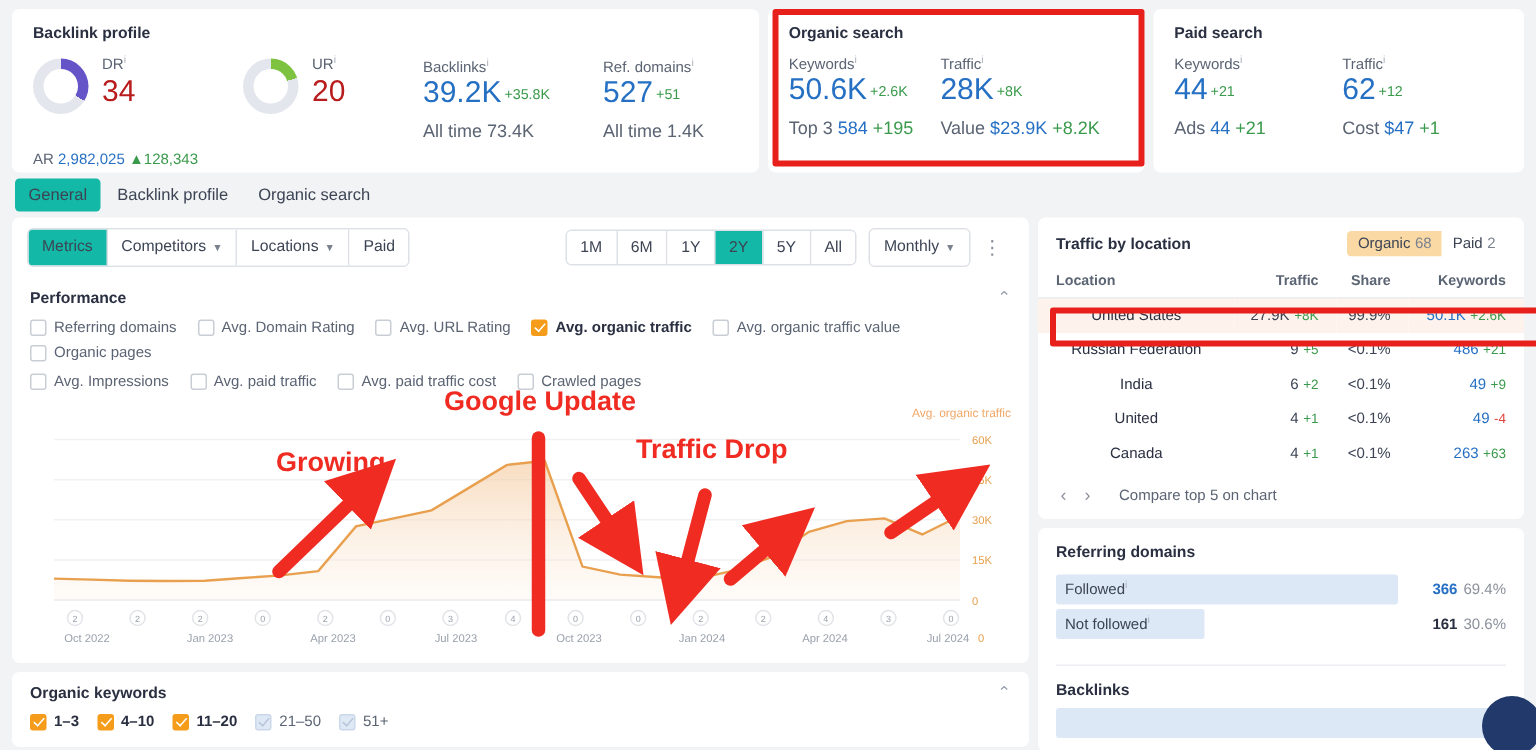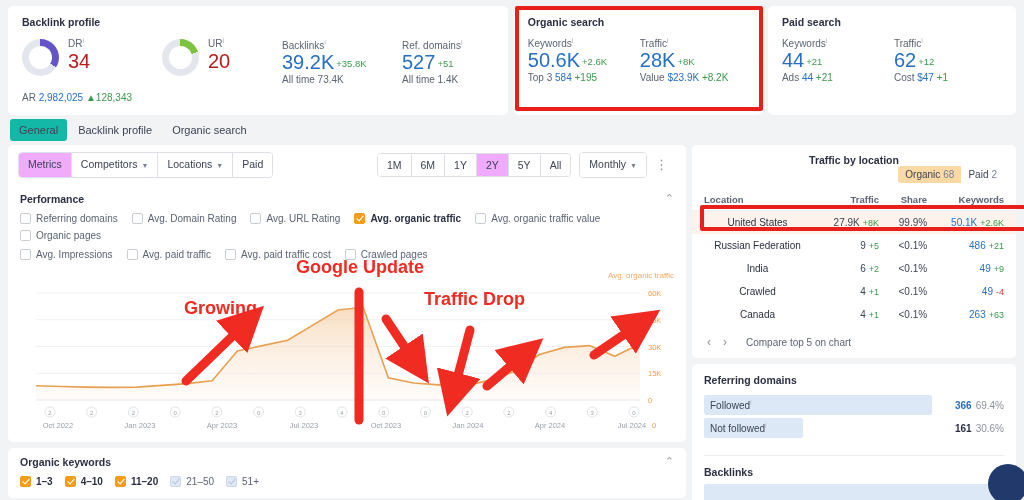--- a/index.html
+++ b/index.html
@@ -19,21 +19,21 @@
     position: relative;
   }
   .card-title { font-size: 10.5px; font-weight: bold; color: #2a3041; margin-bottom: 9px; }
   .metrics-row { display: flex; }
   .metric { padding-right: 18px; }
   .metric-label { font-size: 10px; color: #5b6473; white-space: nowrap; }
   .metric-label sup { font-size: 7px; color: #aab0ba; vertical-align: super; }
   .metric-value { font-size: 20px; color: #b91c1c; line-height: 1.15; margin-top: 1px; font-weight: normal; }
   .metric-value.blue { color: #2670c4; }
   .metric-delta { font-size: 9.5px; color: #3a9a4c; margin-left: 2px; vertical-align: 2px; }
-  .metric-sub { font-size: 10px; color: #5b6473; margin-top: 0; white-space: nowrap; }
+  .metric-sub { font-size: 12px; color: #5b6473; margin-top: 6px; white-space: nowrap; }
   .metric-sub .v { color: #2670c4; }
   .metric-sub .d { color: #3a9a4c; }
 
   .donut-wrap { display: flex; align-items: flex-start; gap: 9px; }
   .donut { width: 37px; height: 37px; border-radius: 50%; flex: none; margin-top: 2px; }
   .donut.dr { background: conic-gradient(#6454c8 0deg 122deg, #e3e6ec 122deg 360deg); }
   .donut.ur { background: conic-gradient(#7ec242 0deg 72deg, #e3e6ec 72deg 360deg); }
   .donut::after {
     content: ""; display: block; width: 23px; height: 23px; margin: 7px;
     background: #fff; border-radius: 50%;
@@ -63,21 +63,21 @@
 
   
   .panel { background: #fff; border-radius: 5px; }
   .toolbar { display: flex; align-items: center; padding: 8px 10px; height: 40px; }
   .btngroup { display: flex; border: 1px solid #dde0e6; border-radius: 4px; overflow: hidden; }
   .btn {
     font-size: 10.5px; color: #3c4454; padding: 4px 9px; background: #fff;
     border-right: 1px solid #dde0e6; cursor: pointer; white-space: nowrap; line-height: 14px;
   }
   .btn:last-child { border-right: none; }
-  .btn.amber { background: #f0abfc; color: #3c4454; }
+  .btn.amber { background: #14b8a6; color: #3c4454; }
   .caret { font-size: 7px; margin-left: 4px; color: #7a828f; }
   .spacer { flex: 1; }
   .tg { margin-left: 8px; }
   .kebab { color: #8a909b; font-size: 13px; padding: 0 8px; letter-spacing: 0; cursor: pointer; line-height: 8px; }
 
   
   .section-head {
     display: flex; align-items: center; padding: 7px 12px 5px 12px;
   }
   .section-title { font-size: 10.5px; font-weight: bold; color: #2a3041; }
@@ -100,21 +100,21 @@
 
   
   .okrow { display: flex; gap: 12px; padding: 0 12px 8px 12px; }
   .ck.blue .box { background: #dfe8f5; border-color: #cbd8ea; position: relative; }
   .ck.blue .box::after {
     content: ""; position: absolute; left: 3px; top: 0px; width: 3px; height: 6px;
     border: solid #b8c6db; border-width: 0 1.6px 1.6px 0; transform: rotate(42deg);
   }
 
   
-  .rhead { display: flex; align-items: center; padding: 9px 12px 6px 12px; flex-direction: column; }
+  .rhead { display: flex; align-items: center; padding: 9px 12px 6px 12px; }
   .pill-group { margin-left: auto; display: flex; border-radius: 3px; overflow: hidden; }
   .pill { font-size: 10px; padding: 3px 7px; color: #3c4454; cursor: pointer; }
   .pill.amber { background: #fbd9a5; }
   .pill .cnt { color: #7a828f; margin-left: 3px; }
 
   table.loc { width: 100%; border-collapse: collapse; }
   table.loc th {
     font-size: 9.5px; color: #5b6473; font-weight: bold; text-align: right;
     padding: 5px 12px 5px 0; border-bottom: 1px solid #eceef1;
   }
@@ -458,21 +458,21 @@
               <td>&lt;0.1%</td>
               <td><span class="lnk">486</span><span class="pos">+21</span></td>
             </tr>
             <tr>
               <td>India</td>
               <td><span>6</span><span class="pos">+2</span></td>
               <td>&lt;0.1%</td>
               <td><span class="lnk">49</span><span class="pos">+9</span></td>
             </tr>
             <tr>
-              <td>Crawled</td>
+              <td>United</td>
               <td><span>4</span><span class="pos">+1</span></td>
               <td>&lt;0.1%</td>
               <td><span class="lnk">49</span><span class="neg">-4</span></td>
             </tr>
             <tr>
               <td>Canada</td>
               <td><span>4</span><span class="pos">+1</span></td>
               <td>&lt;0.1%</td>
               <td><span class="lnk">263</span><span class="pos">+63</span></td>
             </tr>

